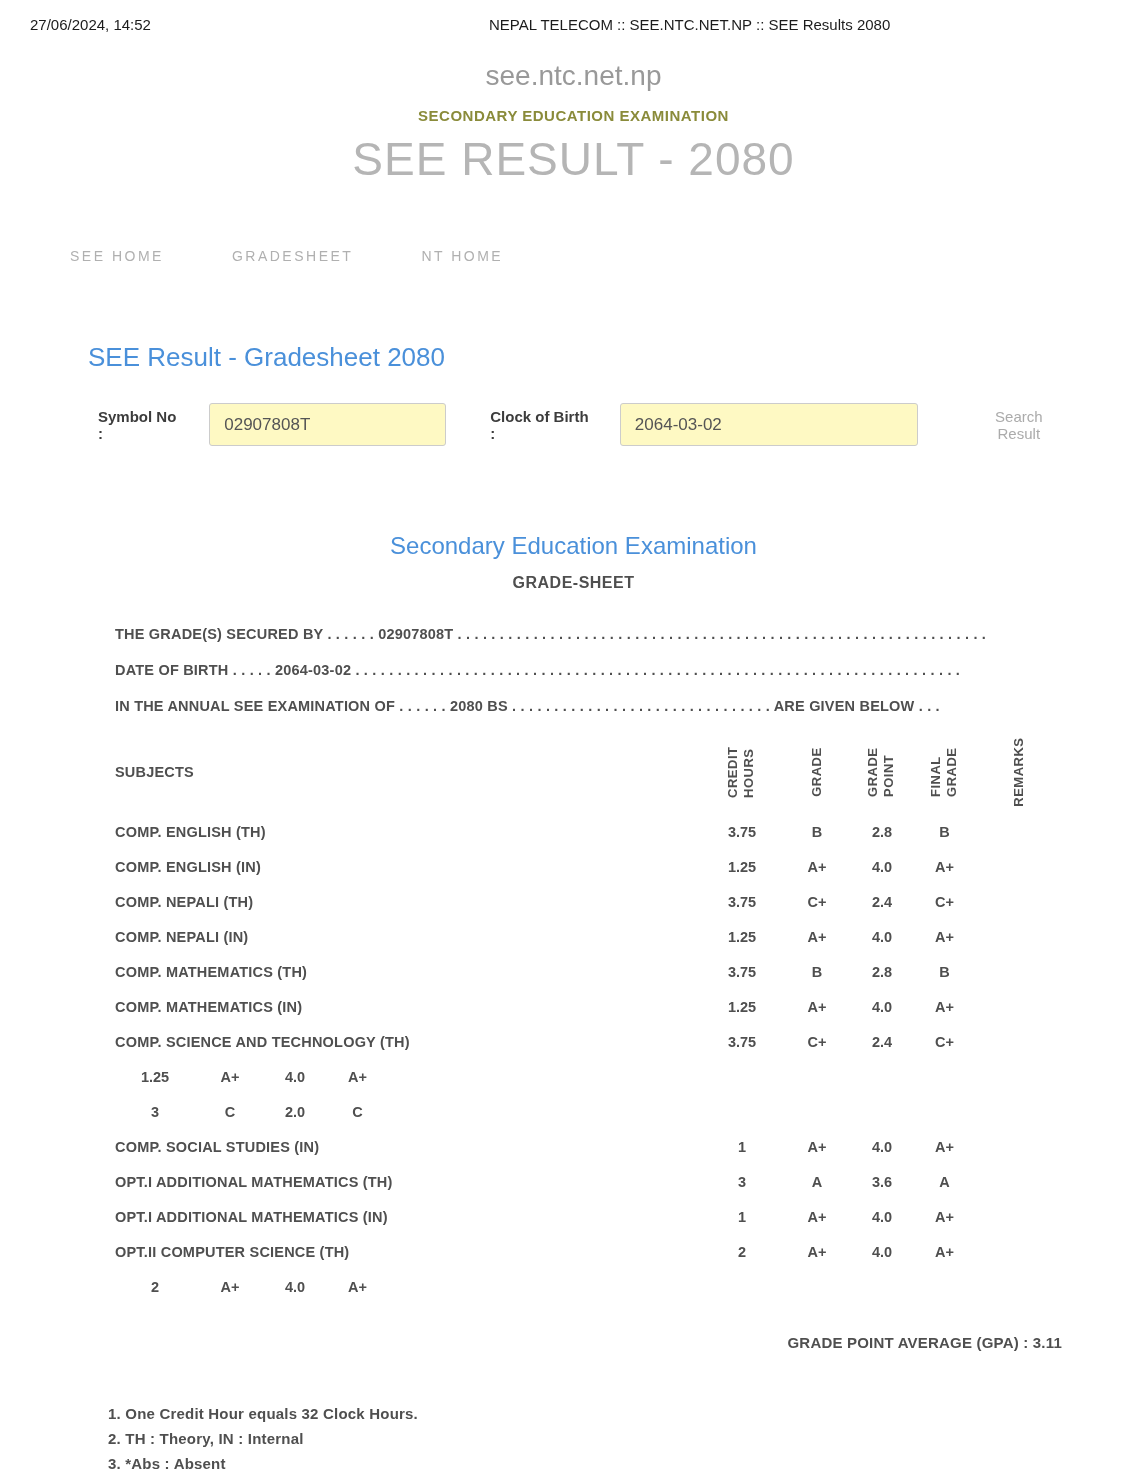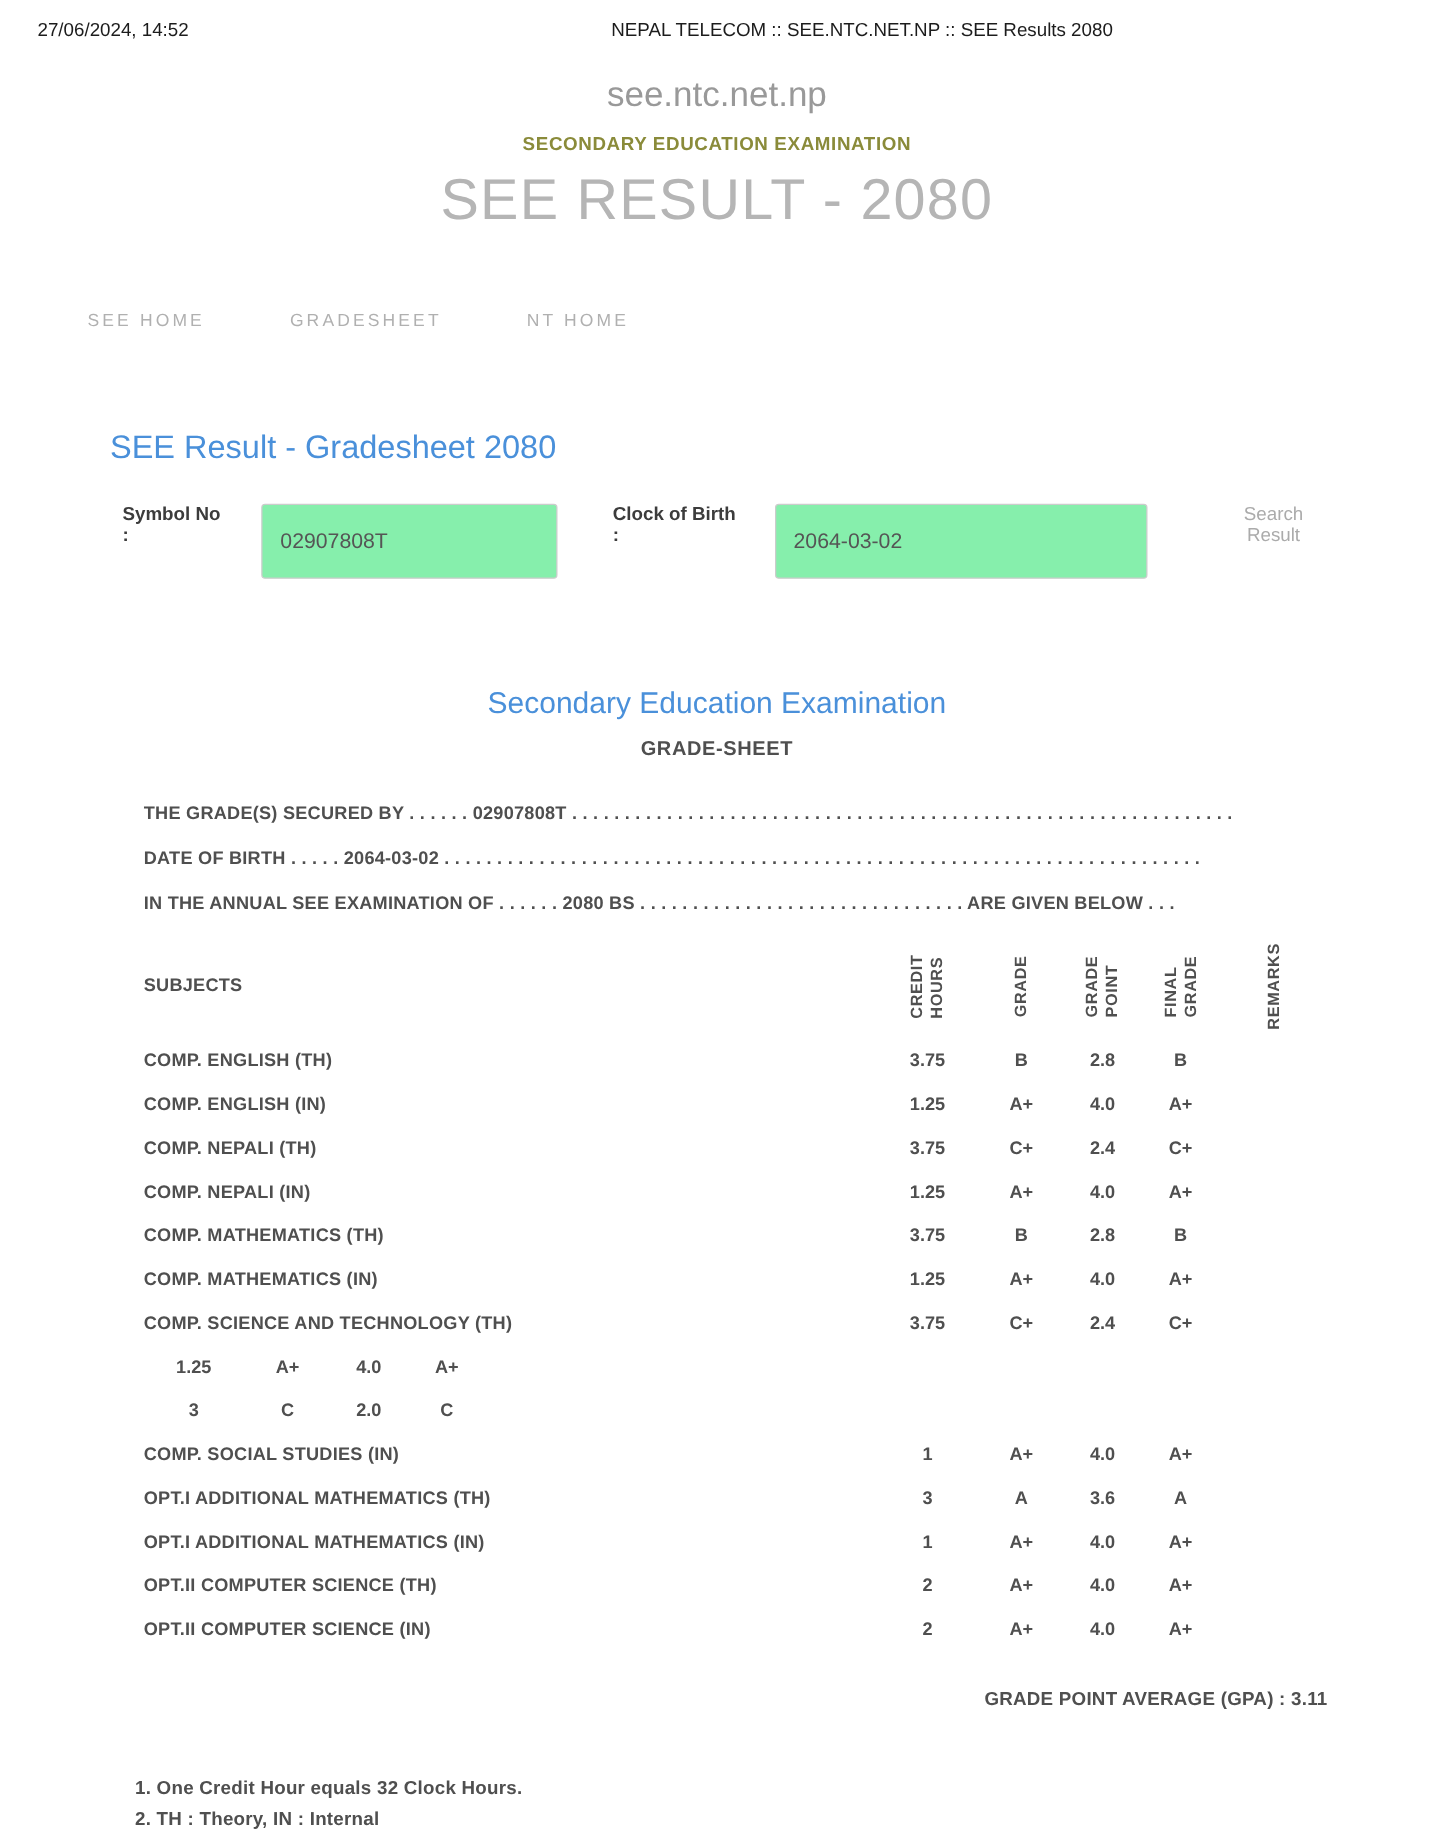--- a/index.html
+++ b/index.html
@@ -22,24 +22,24 @@
   .banner { margin-top: 8px; font-size: 46px; font-weight: 400; color: #b5b5b5; letter-spacing: 1px; }
 
   
   .nav { margin-top: 62px; padding-left: 70px; display: flex; gap: 68px; }
   .nav-item { font-size: 14px; color: #b0b0b0; letter-spacing: 2.5px; cursor: pointer; text-transform: uppercase; }
 
   
   .content { margin: 0 85px; }
   .section-heading { margin-top: 78px; padding-left: 3px; font-size: 26px; color: #4a90da; font-weight: 400; }
 
-  .search-form { margin-top: 30px; padding-left: 13px; display: flex; align-items: flex-start; gap: 16px; }
+  .search-form { margin-top: 30px; padding-left: 13px; display: flex; align-items: center; gap: 16px; }
   .form-label { font-size: 15px; font-weight: bold; color: #3c3c3c; }
   .form-input {
-    height: 60px; border: 1px solid #ccc; border-radius: 3px; background: #86efac;
+    height: 43px; border: 1px solid #ccc; border-radius: 3px; background: #fef9c3;
     font-family: "Liberation Sans", sans-serif; font-size: 17px; color: #555; padding: 0 14px;
   }
   .input-symbol { width: 237px; margin-left: 15px; }
   .label-dob { margin-left: 28px; }
   .input-dob { width: 322px; margin-left: 15px; }
   .search-btn {
     margin-left: 42px; background: none; border: none; font-family: "Liberation Sans", sans-serif;
     font-size: 15px; color: #ababab; cursor: pointer;
   }
 
@@ -274,21 +274,20 @@
         <div class="t-row">
           <div class="c-subject">OPT.II COMPUTER SCIENCE (TH)</div>
           <div class="c-num w-credit">2</div>
           <div class="c-num w-grade">A+</div>
           <div class="c-num w-gpoint">4.0</div>
           <div class="c-num w-fgrade">A+</div>
           <div class="c-num w-remarks"></div>
         </div>
 
         <div class="t-row">
-          <div class="c-subject">OPT.II COMPUTER SCIENCE (IN)</div>
           <div class="c-num w-credit">2</div>
           <div class="c-num w-grade">A+</div>
           <div class="c-num w-gpoint">4.0</div>
           <div class="c-num w-fgrade">A+</div>
           <div class="c-num w-remarks"></div>
         </div>
       </div>
   </div>
 
   <div class="gpa-line">GRADE POINT AVERAGE (GPA) : 3.11</div>

